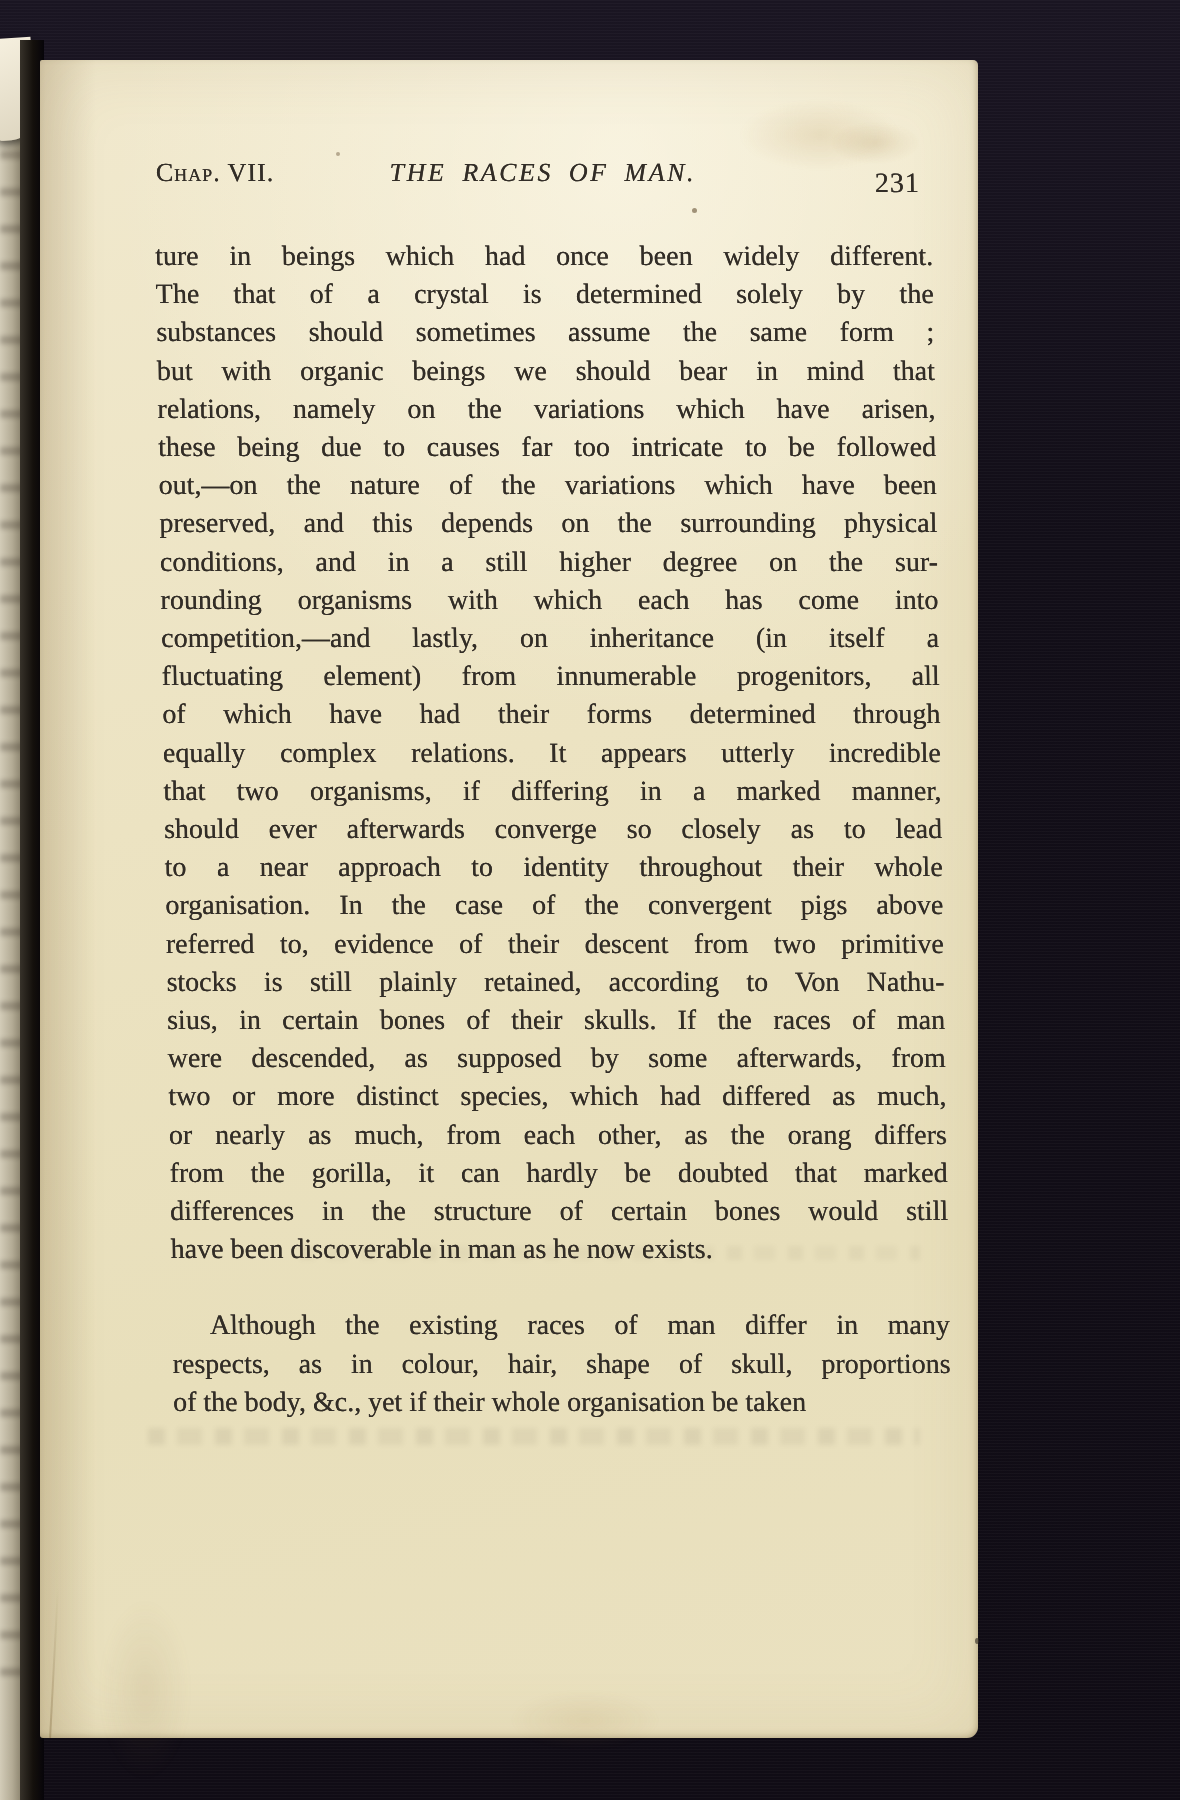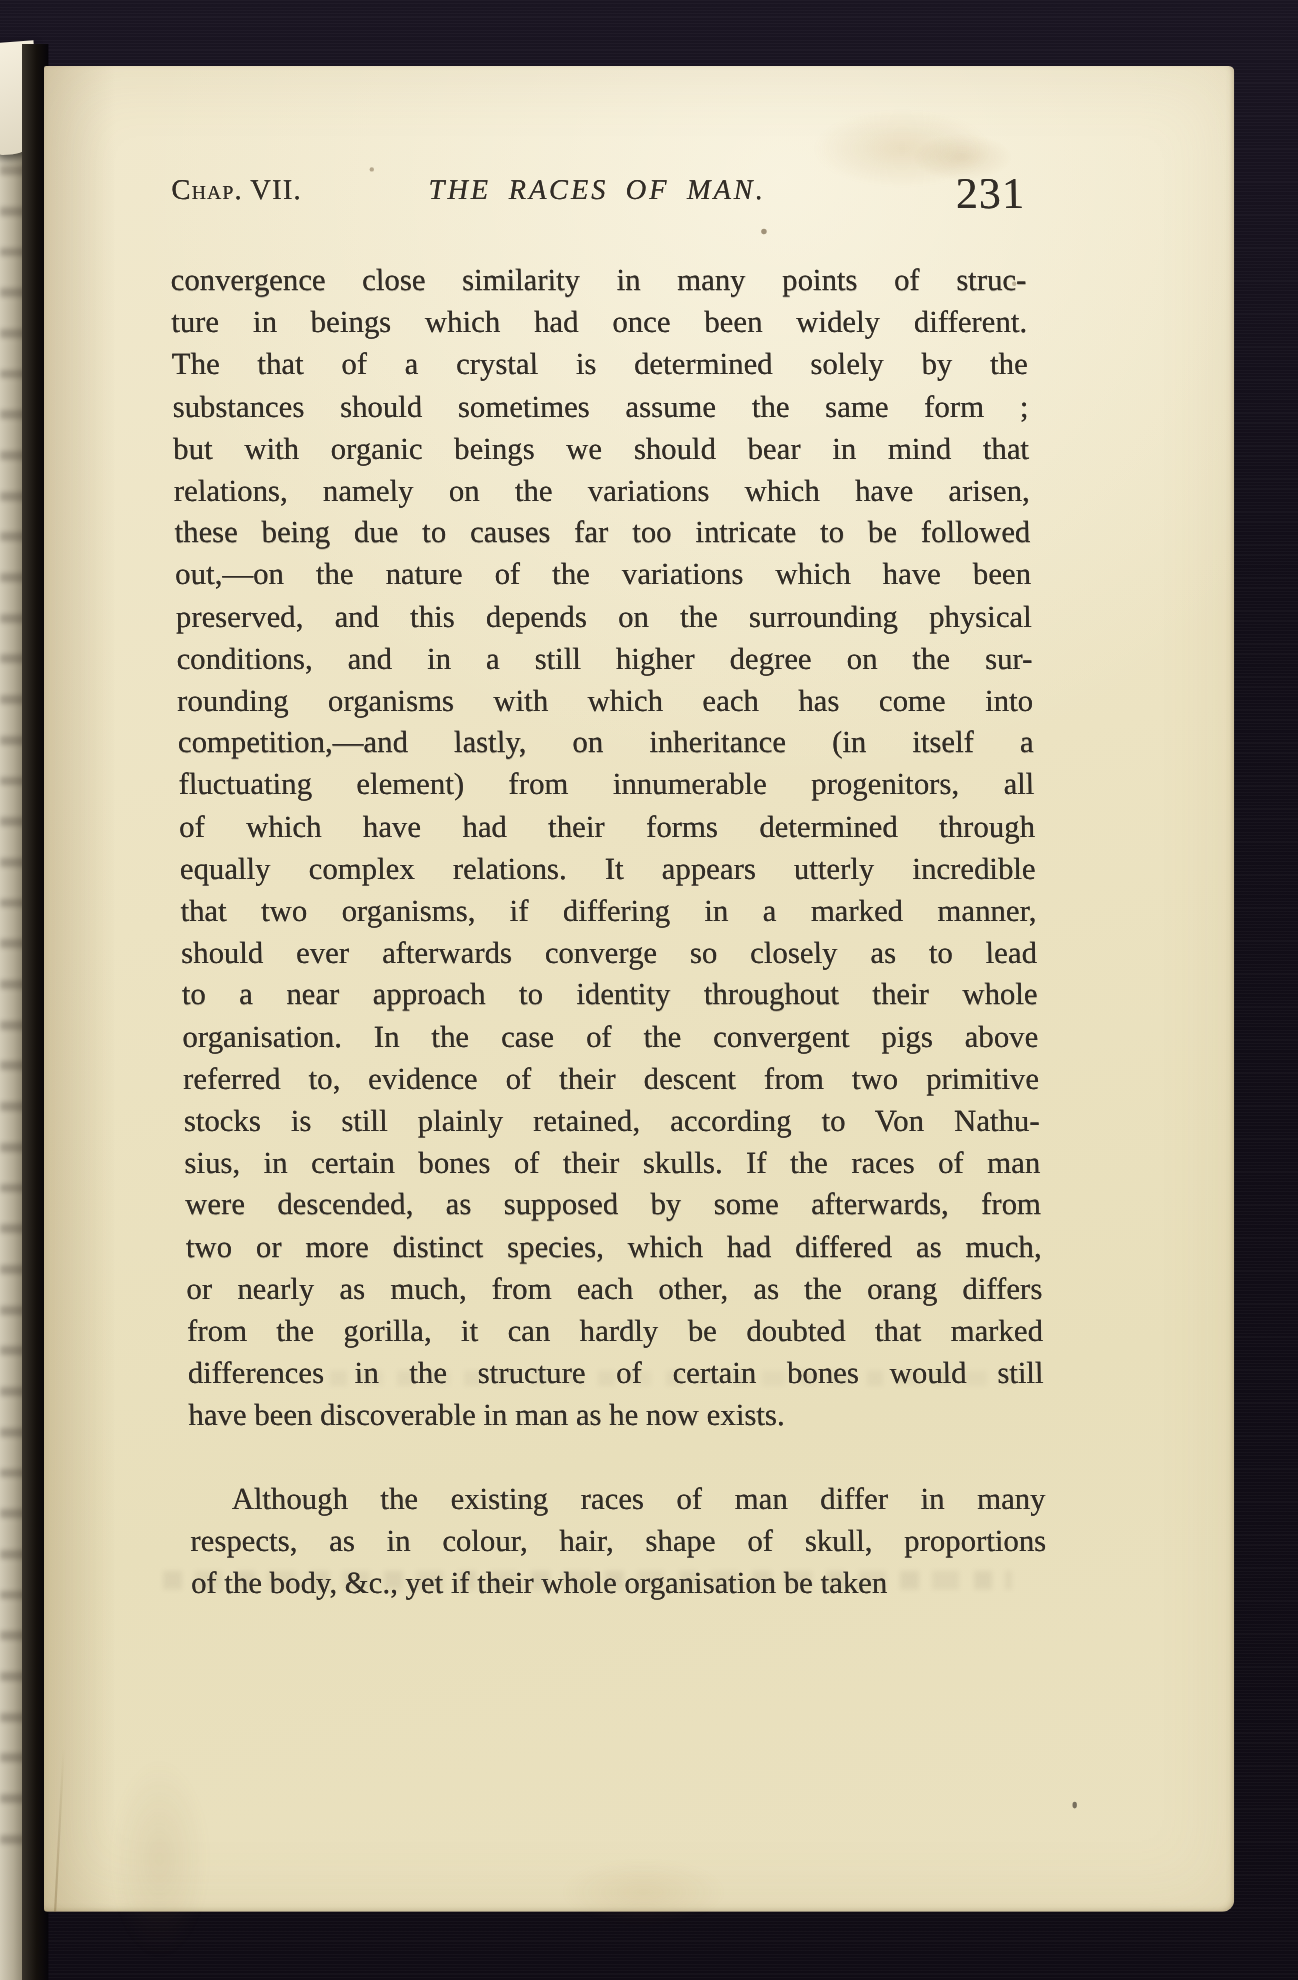--- a/index.html
+++ b/index.html
@@ -35,21 +35,21 @@
     transform:rotate(-4deg);
     box-shadow:0 4px 8px rgba(0,0,0,.55);
   }
   
   .gutter {
     position:absolute; left:20px; top:40px; width:24px; height:1760px;
     background:linear-gradient(to right,#37322a 0%, #14100c 55%, #060409 100%);
   }
   
   .page {
-    position:absolute; left:40px; top:60px; width:1082px; height:1678px;
+    position:absolute; left:40px; top:60px; width:938px; height:1678px;
     border-radius:2px 5px 11px 3px;
     background:
       radial-gradient(90% 55% at 62% 6%, rgba(255,252,240,0.55), rgba(255,252,240,0) 60%),
       linear-gradient(to right, rgba(118,92,52,0.20), rgba(118,92,52,0) 6%),
       linear-gradient(168deg,#f1e9ce 0%, #ece3c2 42%, #e8dfbb 72%, #eae1c0 100%);
     box-shadow: inset 0 0 70px rgba(150,118,62,0.14),
                 inset -4px 0 8px -5px rgba(100,78,40,0.45),
                 inset 0 -4px 8px -5px rgba(100,78,40,0.45);
   }
   
@@ -82,21 +82,21 @@
   .content {
     position:absolute; left:112px; top:0; width:778px; height:100%;
     transform:skewX(0.9deg); transform-origin:0 0;
     color:#322d27;
     text-shadow:0 0 .5px rgba(49,43,36,.85), .25px .25px 0 rgba(49,43,36,.3);
   }
   .running-header { position:absolute; top:88px; left:0; right:0; height:40px; font-size:26px; }
   .chapter  { position:absolute; left:2px; bottom:0; font-variant:small-caps; letter-spacing:1px; }
   .title    { position:absolute; left:50%; transform:translateX(-50%); bottom:0;
               letter-spacing:2.5px; word-spacing:7px; white-space:nowrap;font-style:italic; }
-  .pagenum  { position:absolute; right:0; bottom:-11px; font-size:40px; letter-spacing:1px; }
+  .pagenum  { position:absolute; right:12px; bottom:-11px; font-size:28px; letter-spacing:1px; }
   .body-text { position:absolute; top:177px; left:0; width:778px; font-size:28px; line-height:38.2px; }
   .para + .para { margin-top:38px; }
   .para.indent .line:first-child { text-indent:38px; }
   .line { text-align:justify; text-align-last:justify; }
   .line.last { text-align-last:left; }
 </style>
 </head>
 <body>
 
 <div class="backdrop"></div>
@@ -119,21 +119,20 @@
   <div class="crease"></div>
 
   <div class="content">
     <div class="running-header">
       <span class="chapter">Chap. VII.</span>
       <span class="title">THE RACES OF MAN.</span>
       <span class="pagenum">231</span>
     </div>
     <div class="body-text">
         <div class="para">
-          <div class="line">convergence close similarity in many points of struc-</div>
           <div class="line">ture in beings which had once been widely different.</div>
           <div class="line">The that of a crystal is determined solely by the</div>
           <div class="line">substances should sometimes assume the same form ;</div>
           <div class="line">but with organic beings we should bear in mind that</div>
           <div class="line">relations, namely on the variations which have arisen,</div>
           <div class="line">these being due to causes far too intricate to be followed</div>
           <div class="line">out,—on the nature of the variations which have been</div>
           <div class="line">preserved, and this depends on the surrounding physical</div>
           <div class="line">conditions, and in a still higher degree on the sur-</div>
           <div class="line">rounding organisms with which each has come into</div>

